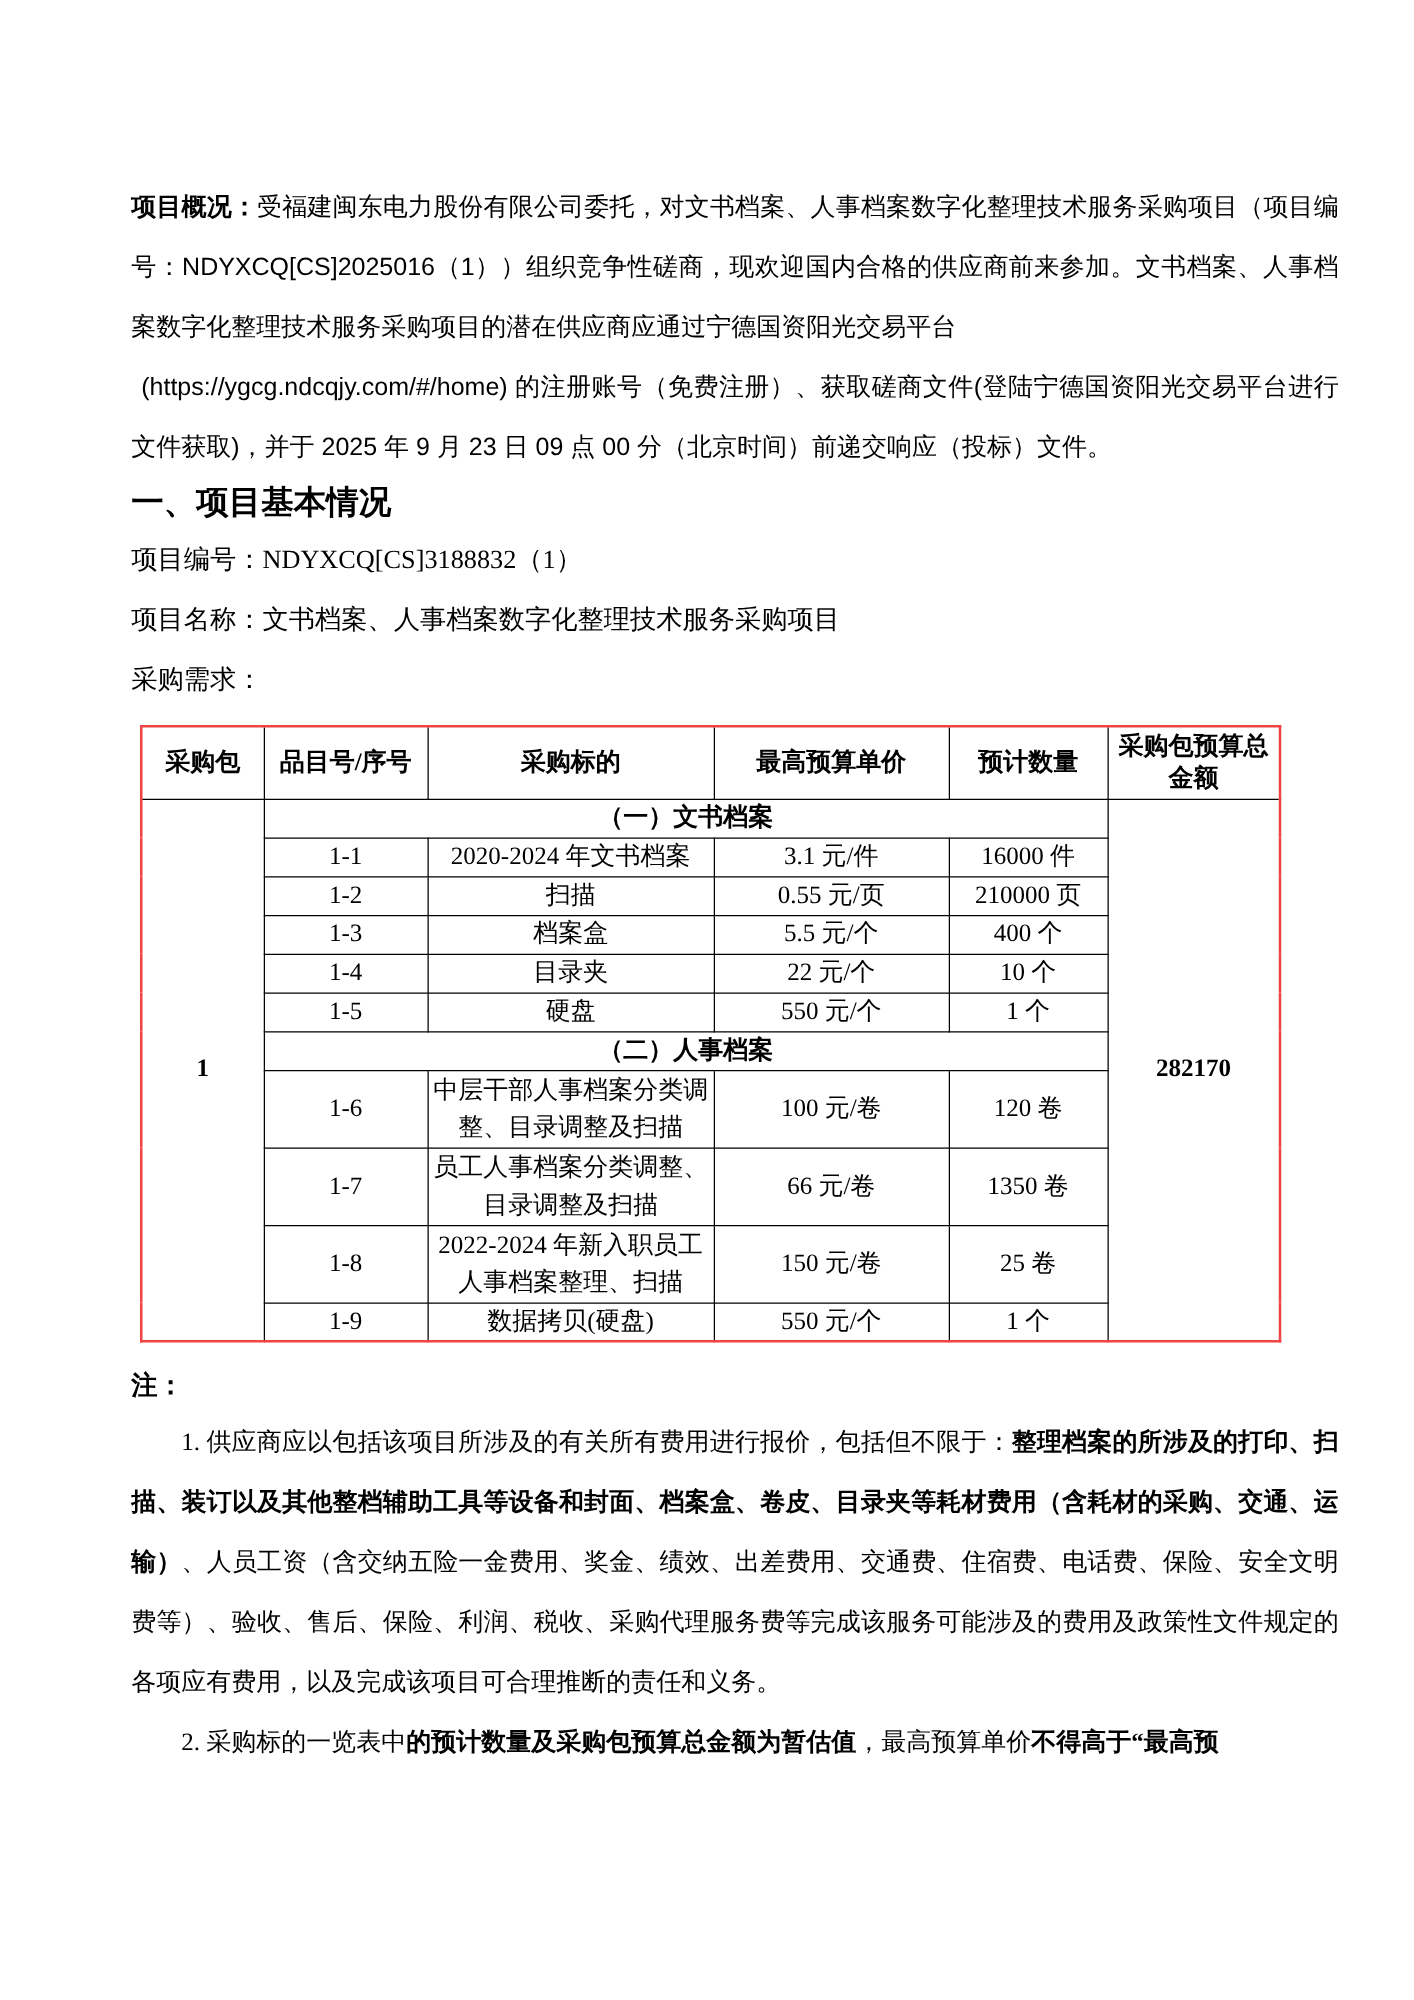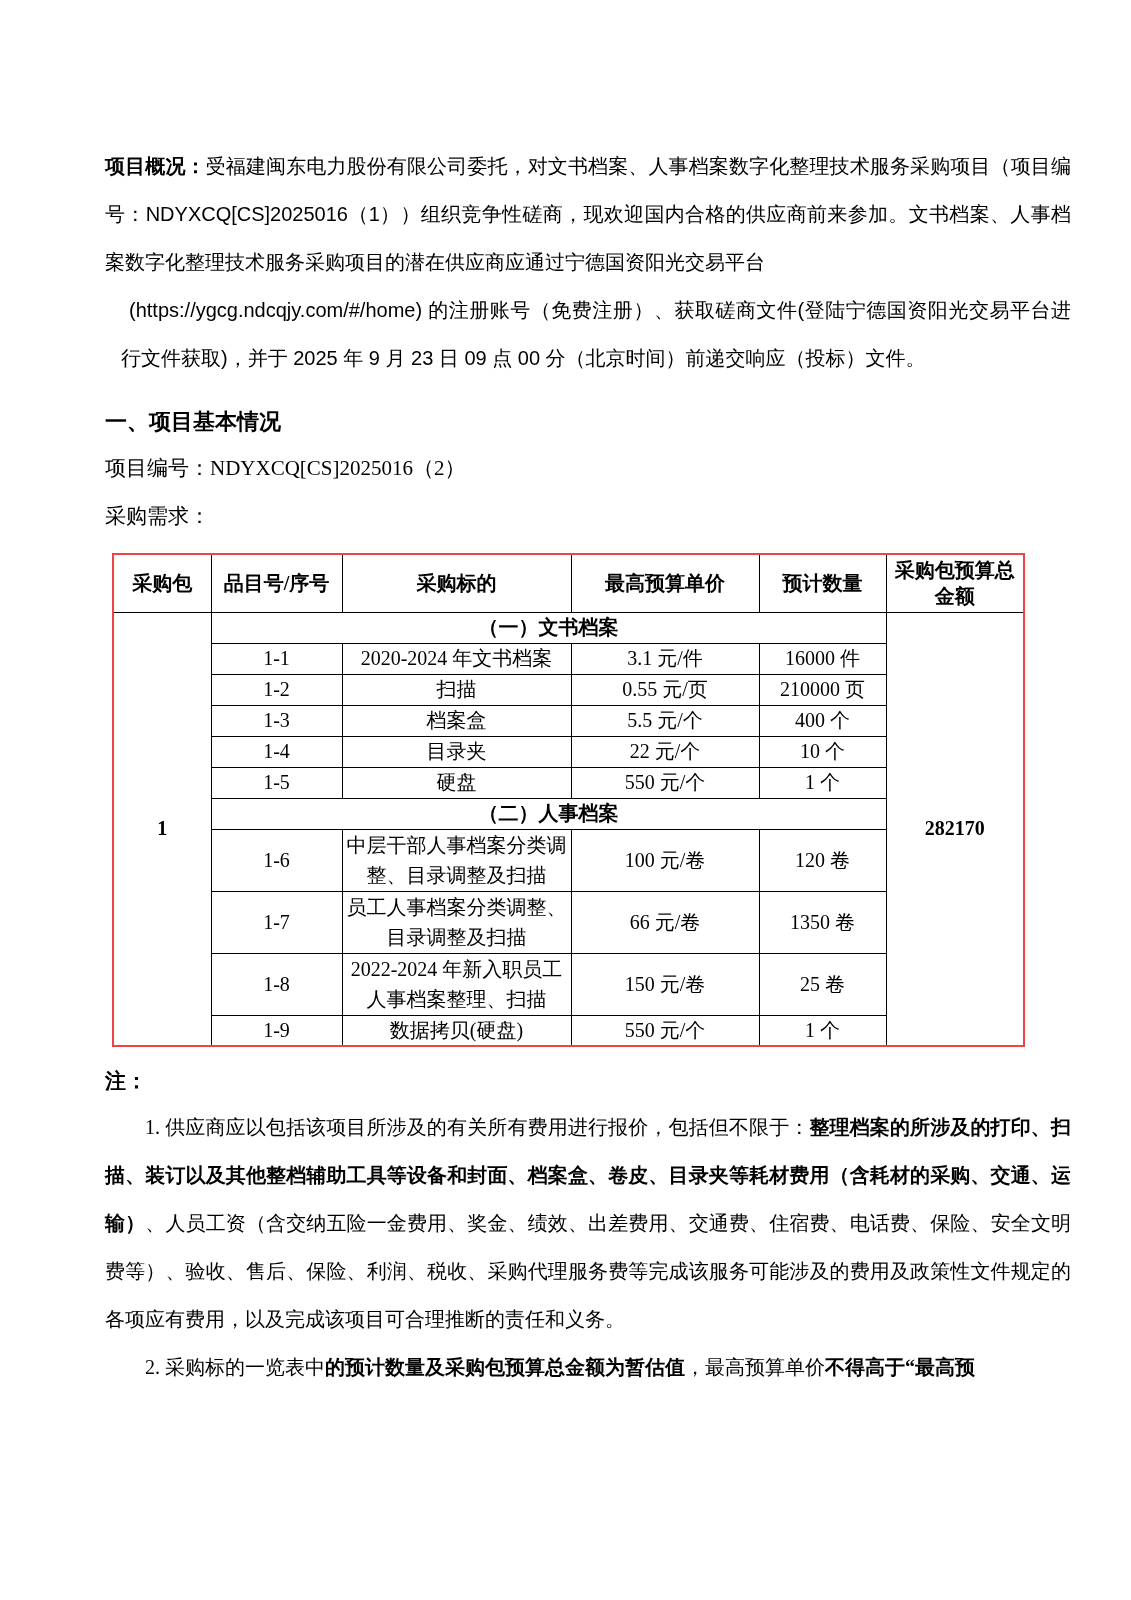--- a/index.html
+++ b/index.html
@@ -8,26 +8,26 @@
     font-family:"Liberation Serif","DejaVu Serif",serif;
   }
   .page{padding:142px 60px 0 105px;box-sizing:border-box;width:1131px;}
 
   
   .intro{
     font-family:"Liberation Sans","DejaVu Sans",sans-serif;
     font-size:20px;line-height:48px;text-align:justify;margin:0;
   }
   .intro .lead{font-weight:bold;}
-  .intro .p2{display:block;text-indent:8px;margin-left:16px;}
+  .intro .p2{display:block;text-indent:8px;}
 
   
   .heading{
     font-family:"Liberation Sans","DejaVu Sans",sans-serif;
-    font-size:22px;font-weight:bold;line-height:24px;margin:28px 0 23px 0;
+    font-size:26px;font-weight:bold;line-height:24px;margin:7px 0 23px 0;
   }
 
   
   .meta{font-size:21px;line-height:22px;margin:0 0 26px 0;text-align:justify;}
 
   
   table.req{
     border-collapse:collapse;table-layout:fixed;width:911px;
     margin:8px 0 0 7px;border:2px solid #ef4444;
   }
@@ -52,21 +52,22 @@
 </style>
 </head>
 <body>
 
 <div class="page">
 
   <p class="intro"><span class="lead">项目概况：</span><span>受福建闽东电力股份有限公司委托，对文书档案、人事档案数字化整理技术服务采购项目（项目编号：NDYXCQ[CS]2025016（1））组织竞争性磋商，现欢迎国内合格的供应商前来参加。文书档案、人事档案数字化整理技术服务采购项目的潜在供应商应通过宁德国资阳光交易平台</span><span class="p2">(https://ygcg.ndcqjy.com/#/home) 的注册账号（免费注册）、获取磋商文件(登陆宁德国资阳光交易平台进行文件获取)，并于 2025 年 9 月 23 日 09 点 00 分（北京时间）前递交响应（投标）文件。</span></p>
 
   <div class="heading">一、项目基本情况</div>
 
-  <p class="meta">项目编号：NDYXCQ[CS]2025016（2）</p>
+  <p class="meta">项目编号：NDYXCQ[CS]3188832（1）</p>
+  <p class="meta">项目名称：文书档案、人事档案数字化整理技术服务采购项目</p>
   <p class="meta">采购需求：</p>
 
   <table class="req">
     <colgroup>
       <col style="width:98px">
         <col style="width:131px">
         <col style="width:229px">
       <col style="width:188px">
         <col style="width:127px">
         <col style="width:138px">

